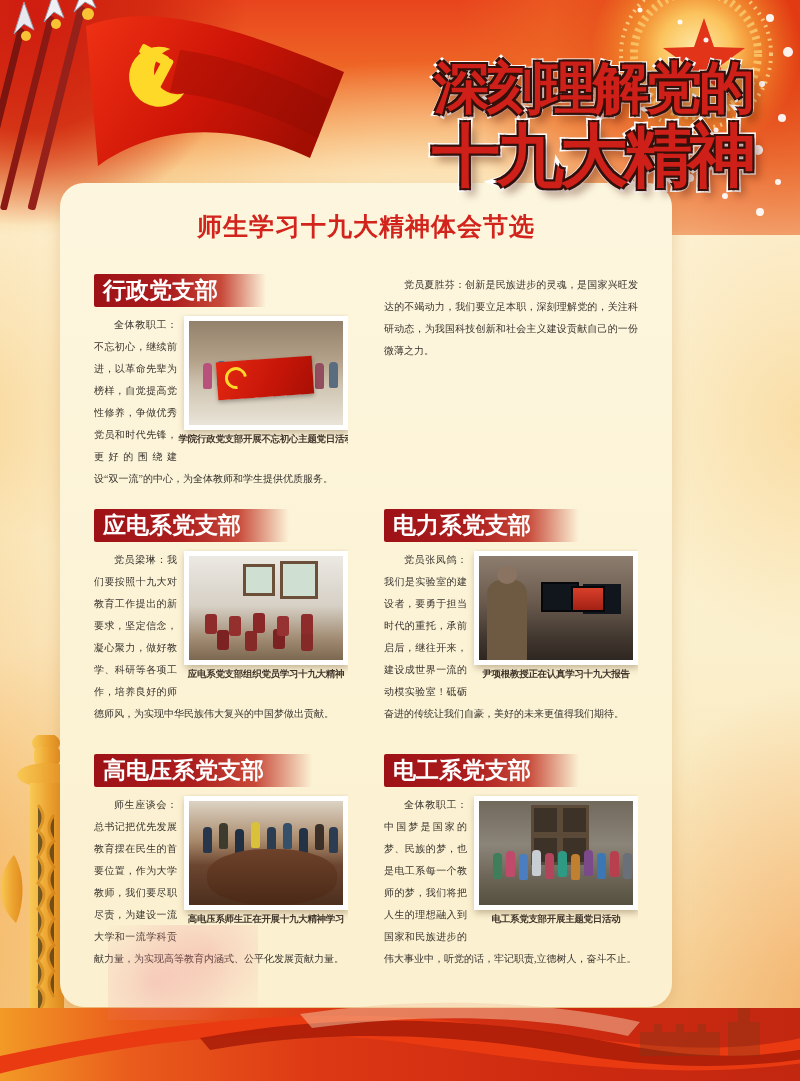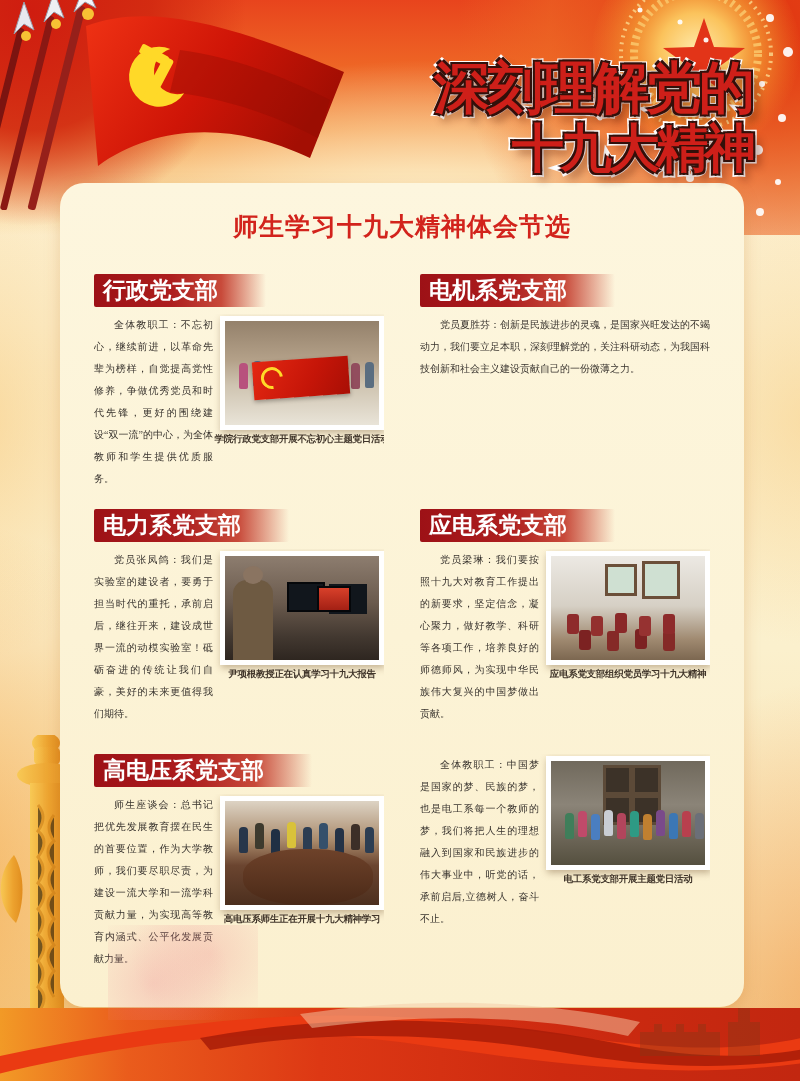--- a/index.html
+++ b/index.html
@@ -21,24 +21,24 @@
       linear-gradient(180deg,#e8441d 0%,#ee6525 28%,#f49a4b 55%,#f9cd8c 78%,rgba(250,233,186,0) 100%);}
   .flaggroup{position:absolute;left:0;top:0;z-index:2;}
   .emblem{position:absolute;left:586px;top:-56px;z-index:1;}
   .dots{position:absolute;left:520px;top:0;z-index:2;}
 
   
   .title{position:absolute;left:52px;top:60px;width:700px;z-index:3;display:flex;align-items:flex-end;justify-content:center;white-space:nowrap;flex-direction:column;}
   .title span{font-weight:900;color:#ce1f19;-webkit-text-stroke:6px #ffffff;paint-order:stroke fill;
     text-shadow:2px 2px 0 #33100a,-2px 2px 0 #33100a,2px -2px 0 #33100a,-2px -2px 0 #33100a,6px 7px 9px rgba(70,15,5,.45);}
   .title .t1{font-size:56px;letter-spacing:-3px;line-height:1;padding-bottom:6px;}
-  .title .t2{font-size:52px;letter-spacing:-4px;line-height:1;-webkit-text-stroke:7px #ffffff;}
-
-  
-  .panel{position:absolute;left:60px;top:183px;width:684px;height:824px;z-index:2;
+  .title .t2{font-size:68px;letter-spacing:-4px;line-height:1;-webkit-text-stroke:7px #ffffff;}
+
+  
+  .panel{position:absolute;left:60px;top:183px;width:612px;height:824px;z-index:2;
     background:linear-gradient(180deg,#fdf6de 0%,#fcf3d6 55%,#fbf0cf 100%);
     border-radius:24px;box-shadow:0 5px 16px rgba(190,110,35,.25);}
   .subtitle{margin-top:27px;text-align:center;font-size:25px;font-weight:900;color:#d2231c;letter-spacing:1px;}
   .sections{display:grid;grid-template-columns:1fr 1fr;grid-template-rows:235px 245px 233px;column-gap:36px;padding:31px 34px 0 34px;}
   .section{overflow:hidden;}
   .sec-head{display:inline-block;height:33px;line-height:33px;font-size:23px;font-weight:bold;color:#ffffff;
     padding:0 48px 0 9px;border-radius:2px;margin-bottom:7px;
     background:linear-gradient(90deg,#9d1116 0%,#ad1e1e 45%,#c84a3a 74%,rgba(223,152,132,0) 100%);}
   .sec-body{overflow:hidden;}
   .sec-body p{margin:0;font-size:10px;line-height:22px;color:#38332e;text-indent:2em;text-align:justify;font-family:Liberation Serif, serif;}
@@ -200,23 +200,38 @@
                   <div class="flag"></div>
                 </div>
               </div>
             <div class="caption">学院行政党支部开展不忘初心主题党日活动</div>
           </div>
           <p>全体教职工：不忘初心，继续前进，以革命先辈为榜样，自觉提高党性修养，争做优秀党员和时代先锋，更好的围绕建设“双一流”的中心，为全体教师和学生提供优质服务。</p>
         </div>
       </div>
 
       <div class="section">
-        <div class="sec-head">电机系党支部</div>
         <div class="sec-body">
           <p>党员夏胜芬：创新是民族进步的灵魂，是国家兴旺发达的不竭动力，我们要立足本职，深刻理解党的，关注科研动态，为我国科技创新和社会主义建设贡献自己的一份微薄之力。</p>
+        </div>
+      </div>
+
+      <div class="section">
+        <div class="sec-head">应电系党支部</div>
+        <div class="sec-body">
+          <div class="photowrap">
+            <div class="frame">
+                <div class="photo ph4">
+                  <div class="win"></div>
+                  <div class="chairs"></div>
+                </div>
+              </div>
+            <div class="caption">应电系党支部组织党员学习十九大精神</div>
+          </div>
+          <p>党员梁琳：我们要按照十九大对教育工作提出的新要求，坚定信念，凝心聚力，做好教学、科研等各项工作，培养良好的师德师风，为实现中华民族伟大复兴的中国梦做出贡献。</p>
         </div>
       </div>
 
       <div class="section">
         <div class="sec-head">电力系党支部</div>
         <div class="sec-body">
           <div class="photowrap">
             <div class="frame">
                 <div class="photo ph3">
                   <div class="man"></div>
@@ -224,63 +239,48 @@
                   <div class="redscreen"></div>
                 </div>
               </div>
             <div class="caption">尹项根教授正在认真学习十九大报告</div>
           </div>
           <p>党员张凤鸽：我们是实验室的建设者，要勇于担当时代的重托，承前启后，继往开来，建设成世界一流的动模实验室！砥砺奋进的传统让我们自豪，美好的未来更值得我们期待。</p>
         </div>
       </div>
 
       <div class="section">
-        <div class="sec-head">应电系党支部</div>
-        <div class="sec-body">
-          <div class="photowrap">
-            <div class="frame">
-                <div class="photo ph4">
-                  <div class="win"></div>
-                  <div class="chairs"></div>
-                </div>
-              </div>
-            <div class="caption">应电系党支部组织党员学习十九大精神</div>
-          </div>
-          <p>党员梁琳：我们要按照十九大对教育工作提出的新要求，坚定信念，凝心聚力，做好教学、科研等各项工作，培养良好的师德师风，为实现中华民族伟大复兴的中国梦做出贡献。</p>
-        </div>
-      </div>
-
-      <div class="section">
         <div class="sec-head">高电压系党支部</div>
         <div class="sec-body">
           <div class="photowrap">
             <div class="frame">
                 <div class="photo ph5">
                   <div class="crowd"></div>
                   <div class="table"></div>
                 </div>
               </div>
             <div class="caption">高电压系师生正在开展十九大精神学习</div>
           </div>
           <p>师生座谈会：总书记把优先发展教育摆在民生的首要位置，作为大学教师，我们要尽职尽责，为建设一流大学和一流学科贡献力量，为实现高等教育内涵式、公平化发展贡献力量。</p>
         </div>
       </div>
 
       <div class="section">
+        <div class="sec-head">电工系党支部</div>
         <div class="sec-body">
           <div class="photowrap">
             <div class="frame">
                 <div class="photo ph6">
                   <div class="door"></div>
                   <div class="crowd"></div>
                 </div>
               </div>
             <div class="caption">电工系党支部开展主题党日活动</div>
           </div>
-          <p>全体教职工：中国梦是国家的梦、民族的梦，也是电工系每一个教师的梦，我们将把人生的理想融入到国家和民族进步的伟大事业中，听党的话，承前启后,立德树人，奋斗不止。</p>
+          <p>全体教职工：中国梦是国家的梦、民族的梦，也是电工系每一个教师的梦，我们将把人生的理想融入到国家和民族进步的伟大事业中，听党的话，牢记职责,立德树人，奋斗不止。</p>
         </div>
       </div>
 
     </div>
   </div>
 
   <div class="blossom"></div>
 
   <div class="bottomband">
     <svg class="ribbon" width="800" height="92" viewBox="0 0 800 92">

